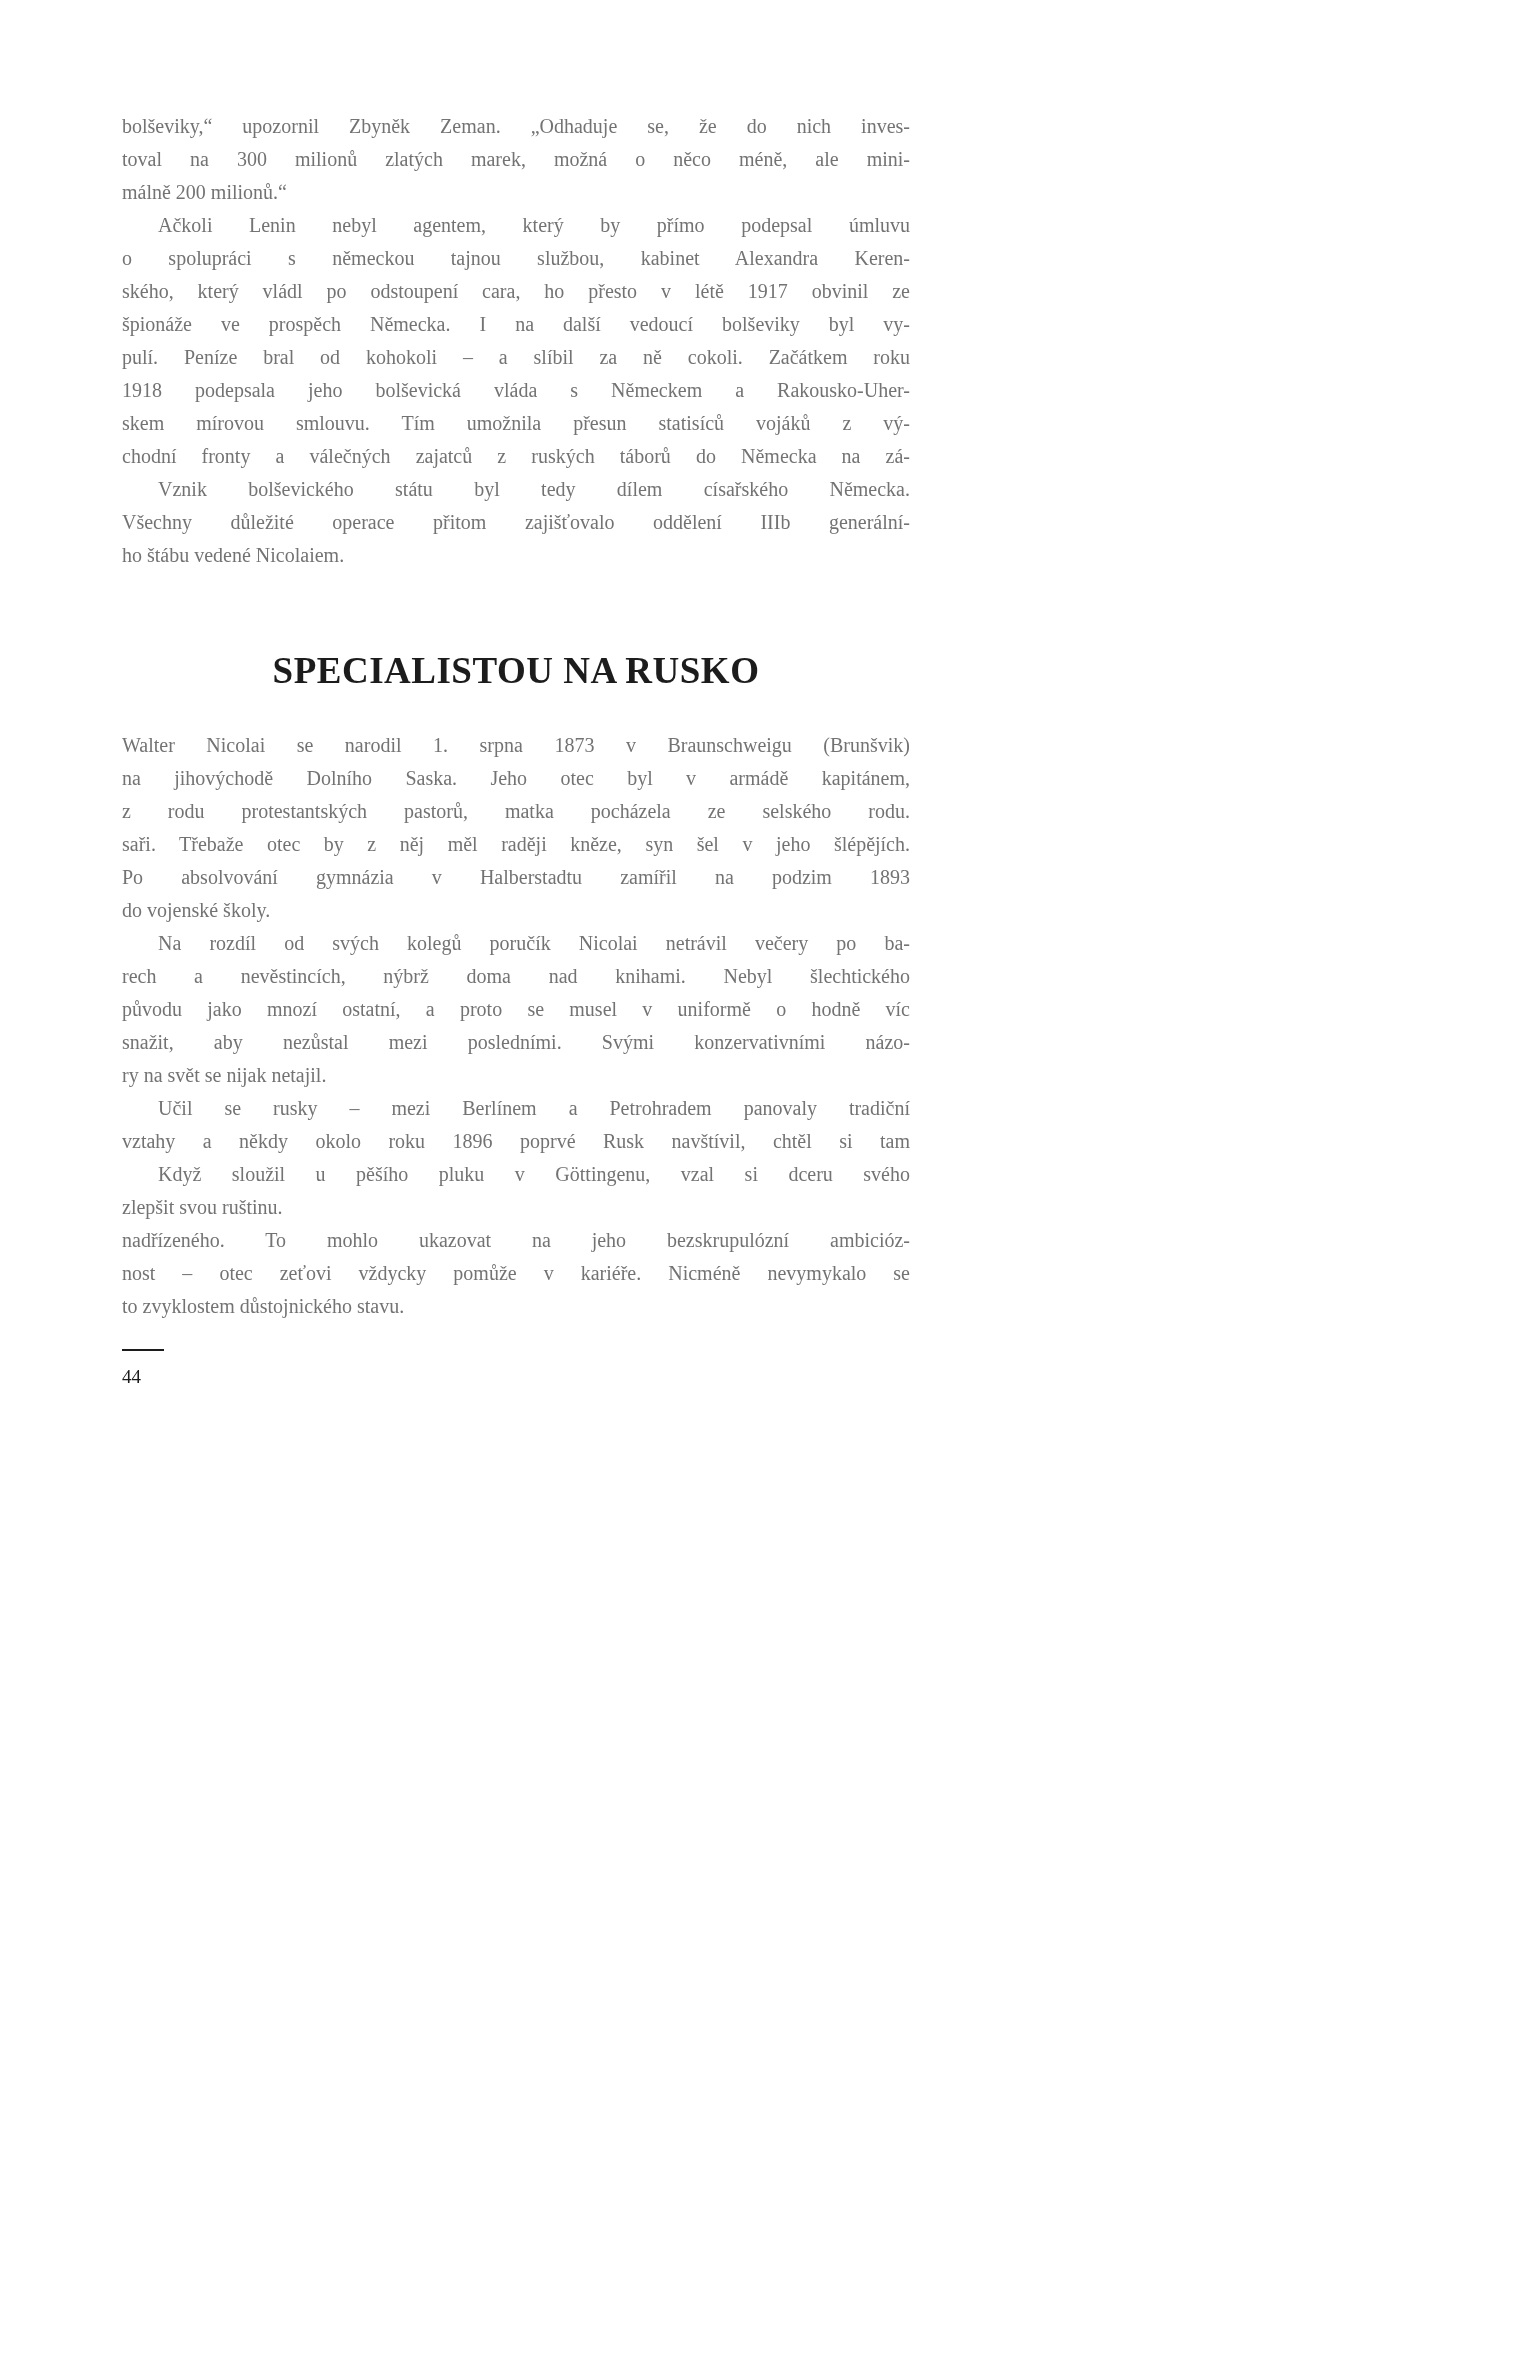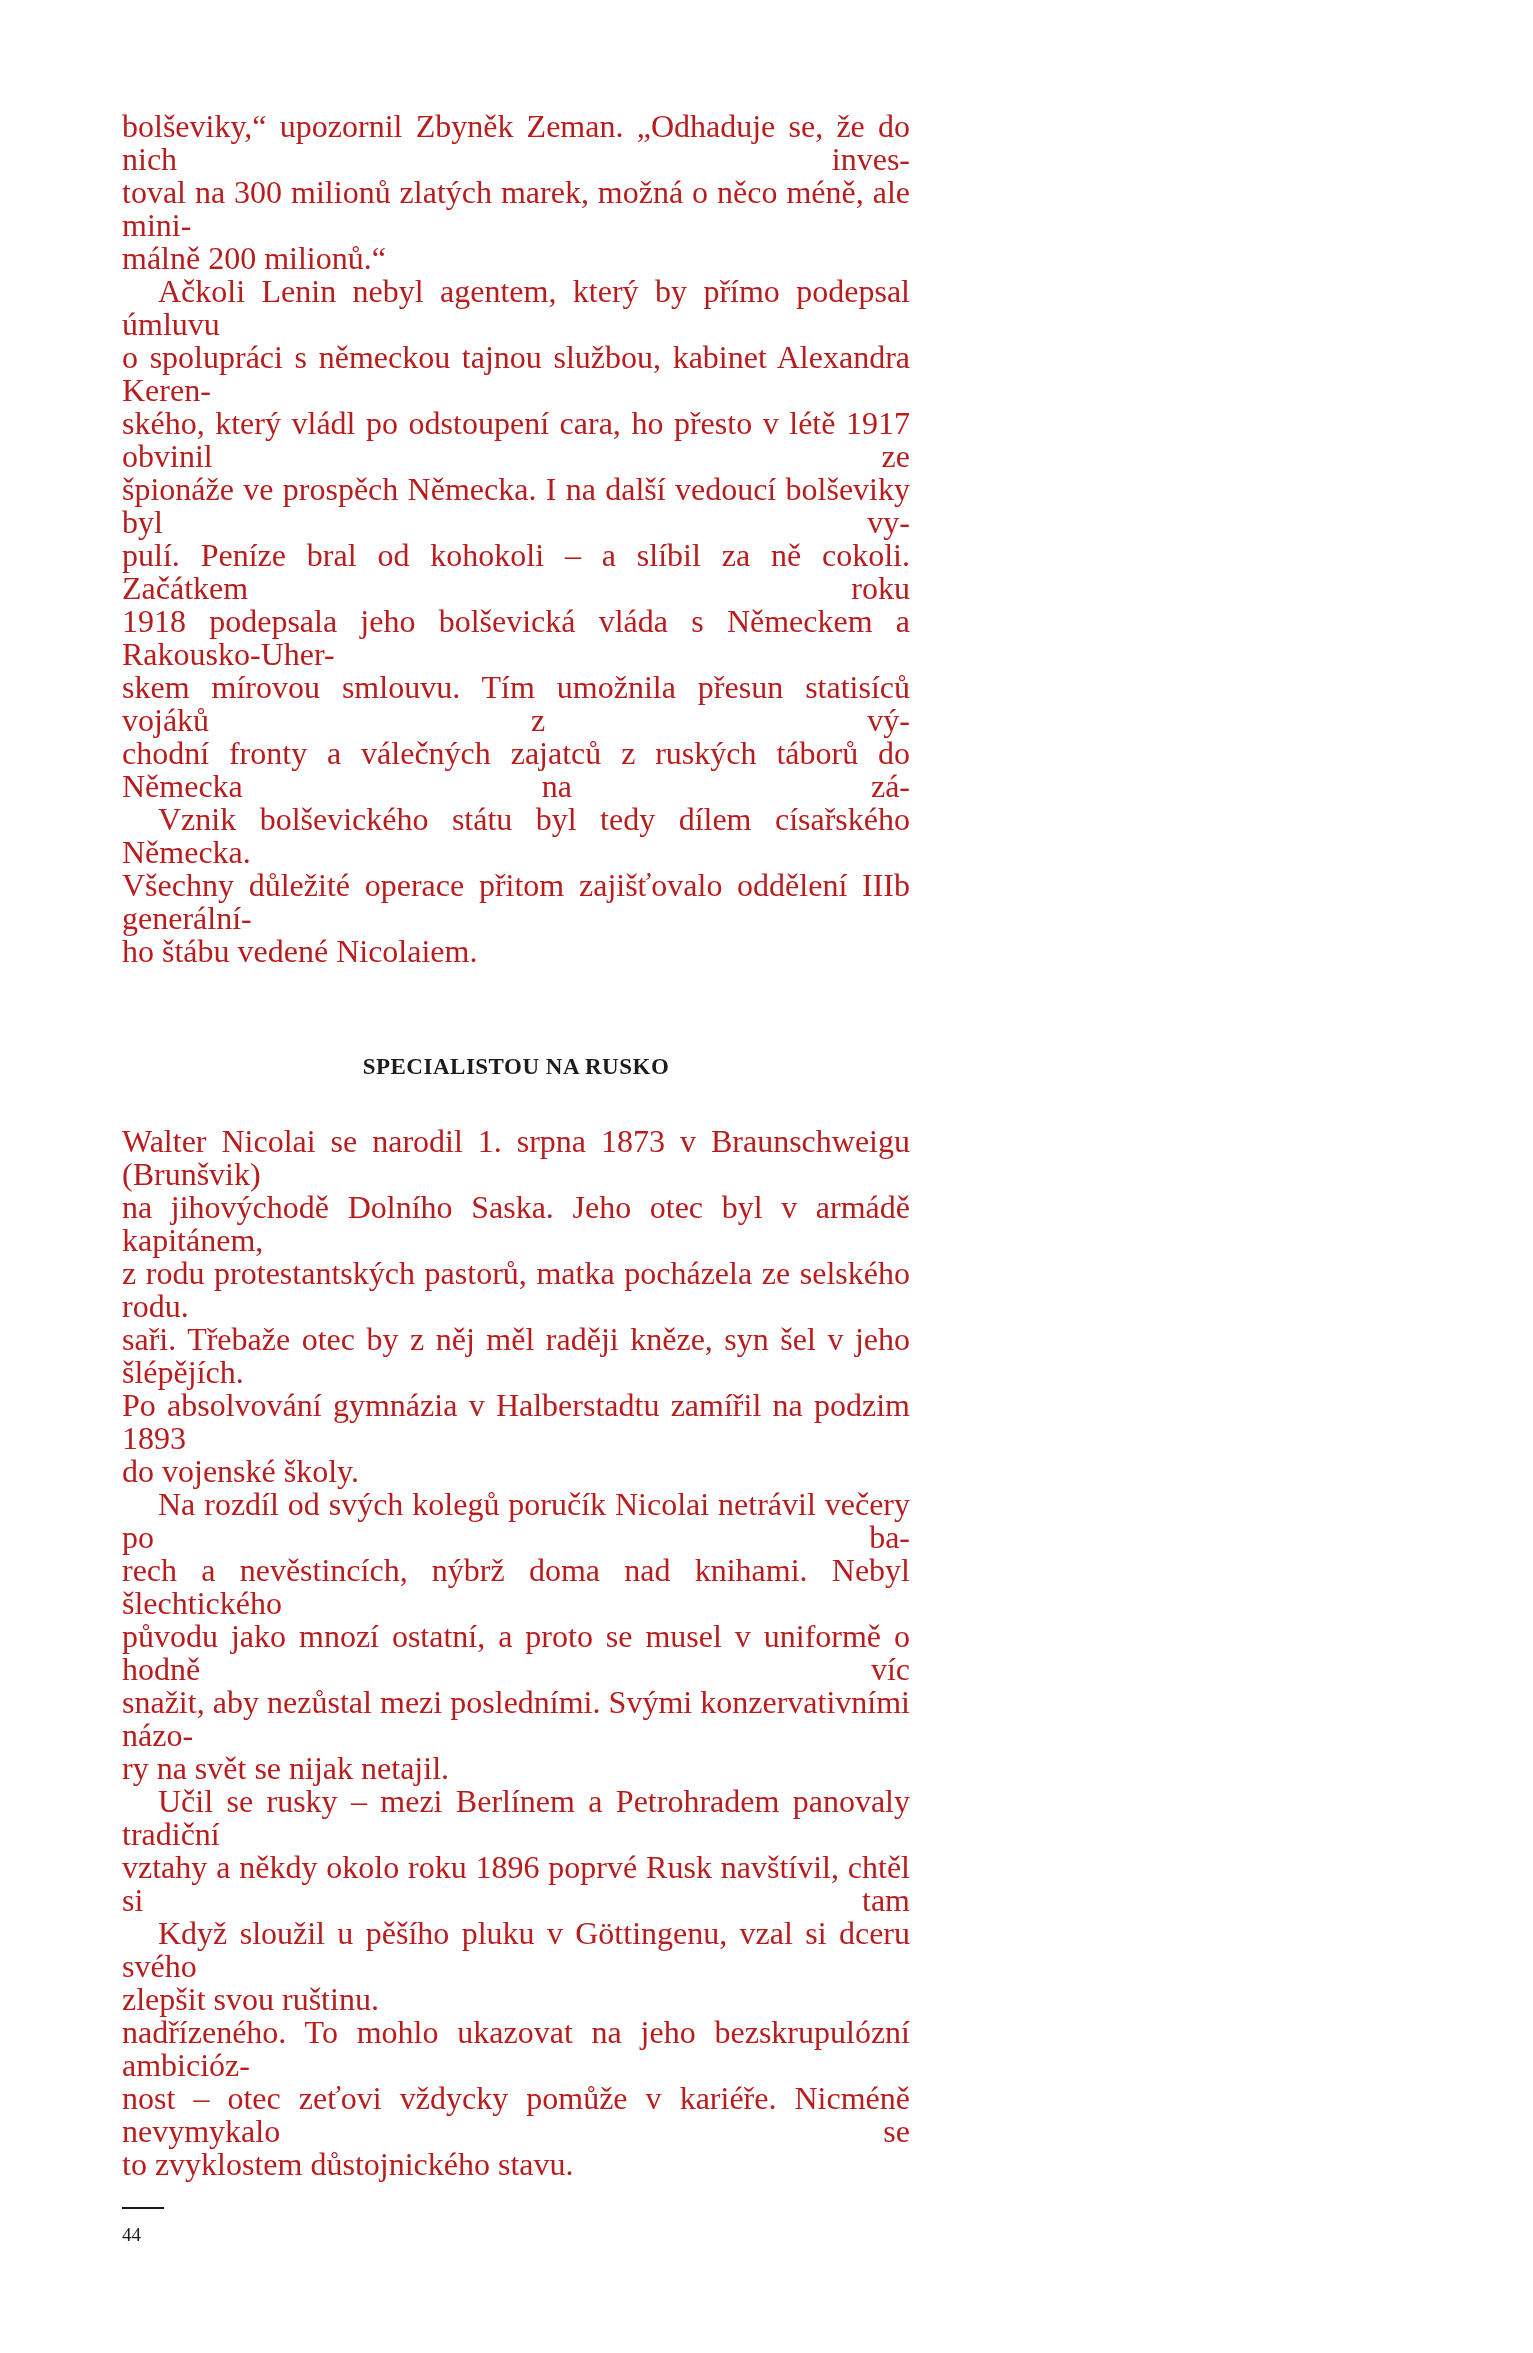--- a/index.html
+++ b/index.html
@@ -12,30 +12,30 @@
     font-family: "Liberation Serif", serif;
     color: #1c1c1c;
   }
   .page-text-column {
     position: absolute;
     left: 122px;
     top: 110px;
     width: 788px;
   }
   .line {
-    font-size: 32px;
+    font-size: 20px;
     line-height: 33px;
     text-align: justify;
     text-align-last: justify;
-    color: #b91c1c;
+    color: #737373;
   }
   .line.para-end { text-align-last: left; }
   .line.indent { text-indent: 36px; }
   .heading {
-    font-size: 23px;
+    font-size: 37px;
     font-weight: bold;
     line-height: 33px;
     text-align: center;
     letter-spacing: 0.5px;
     margin-top: 82px;
     margin-bottom: 42px;
   }
   .footer { margin-top: 26px; }
   .footer-rule {
     width: 42px;

